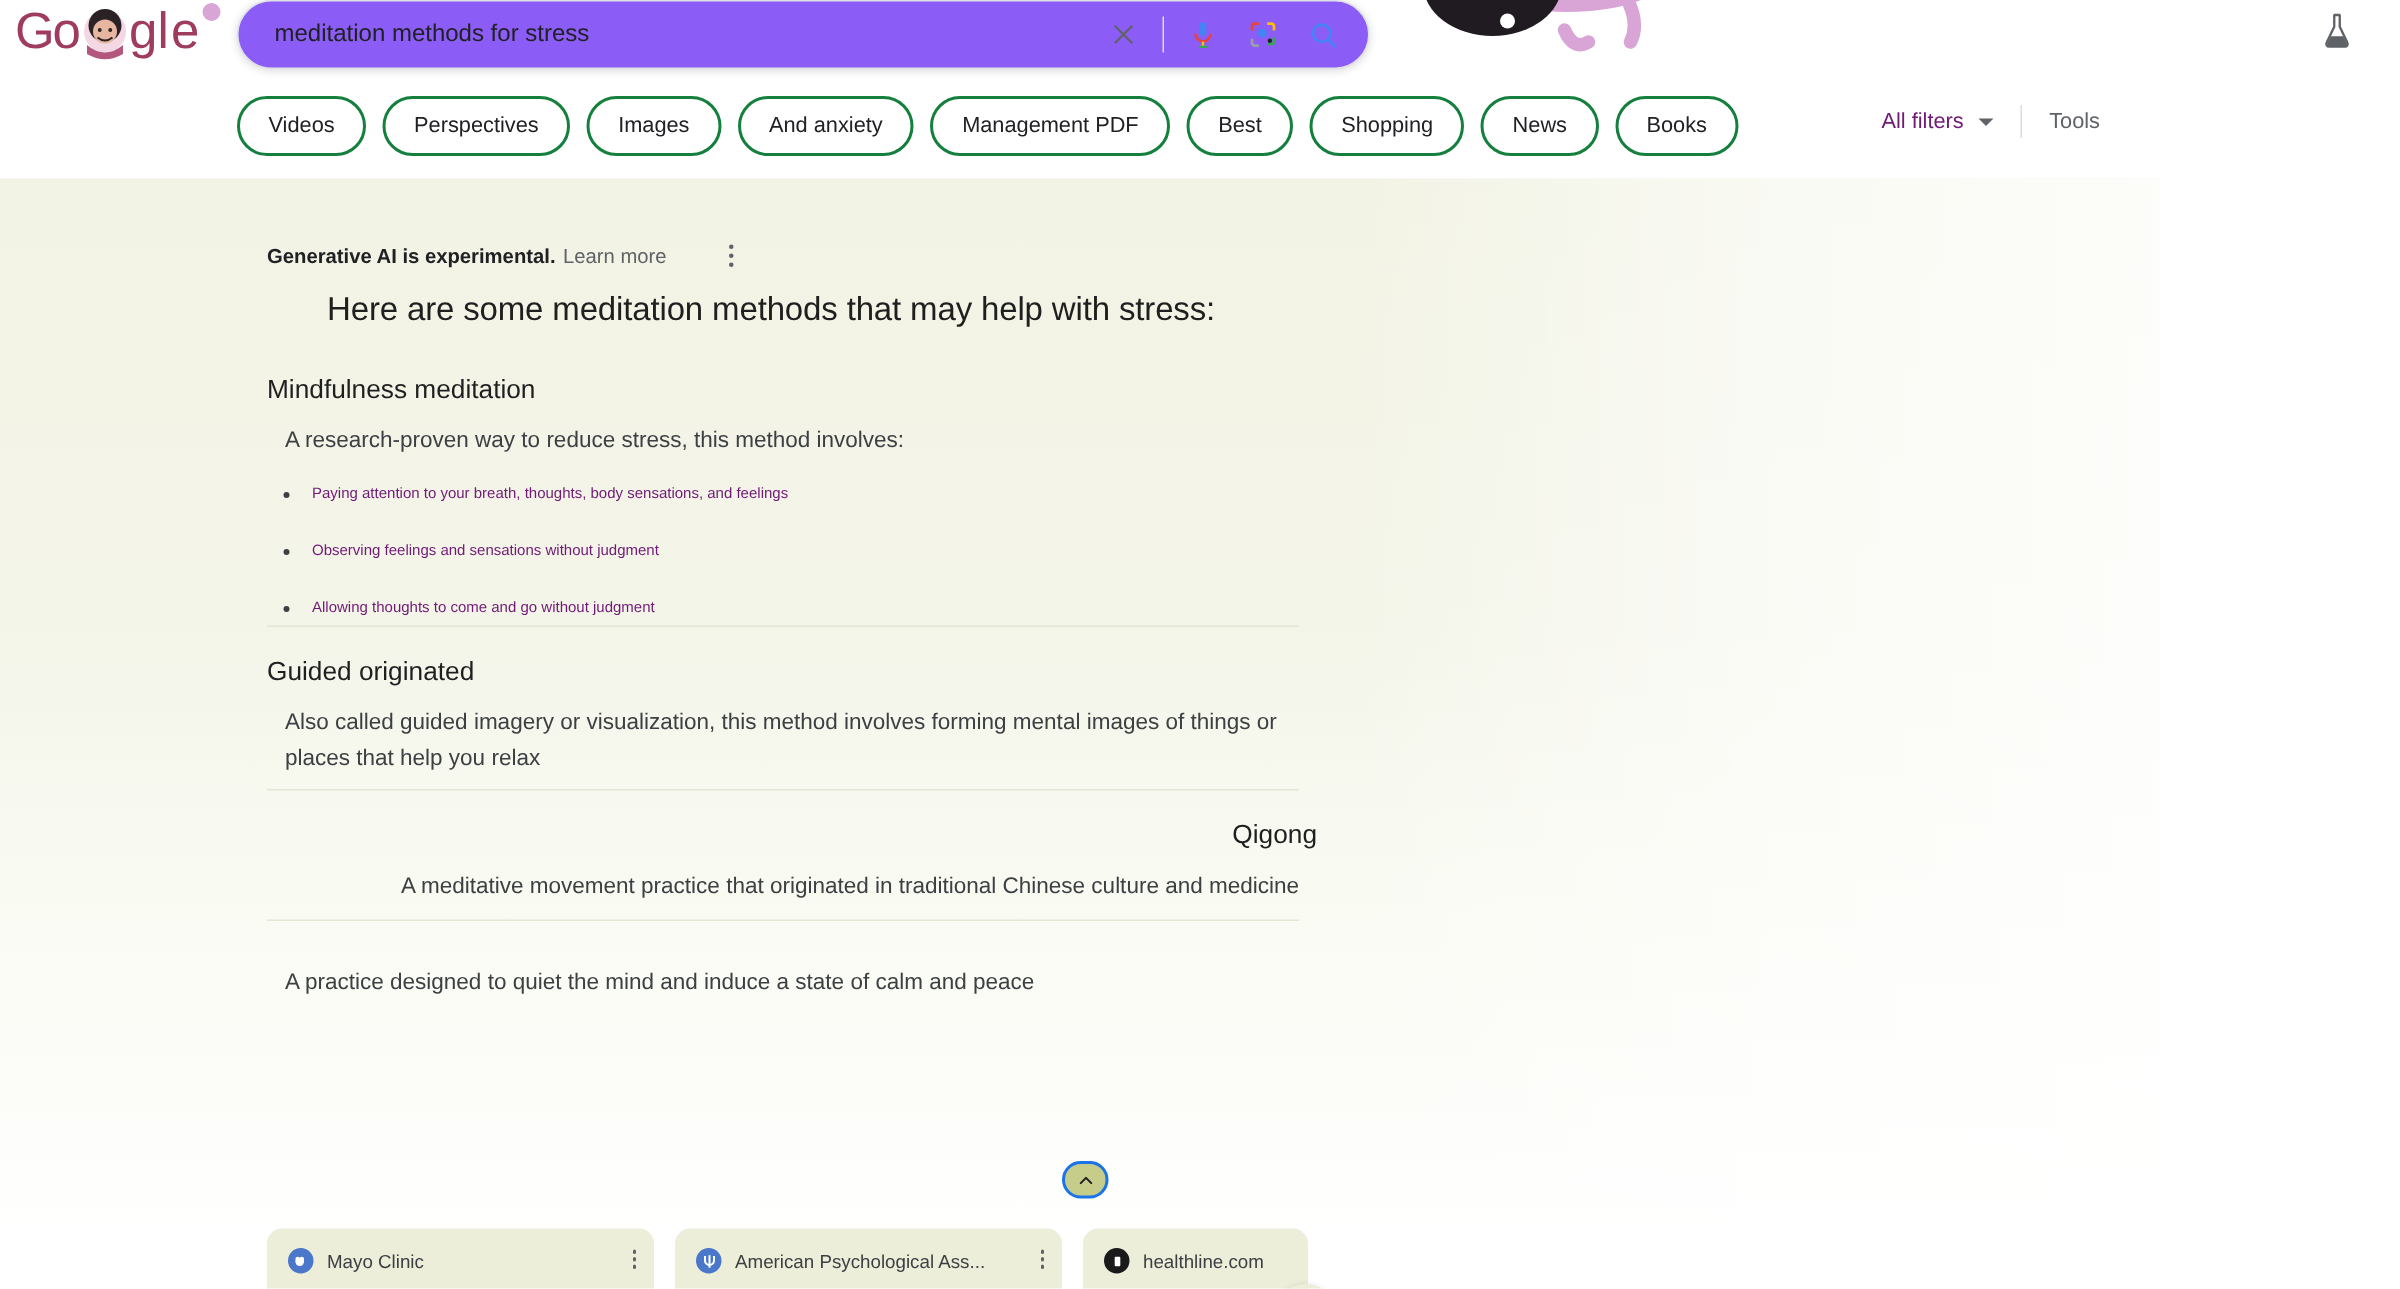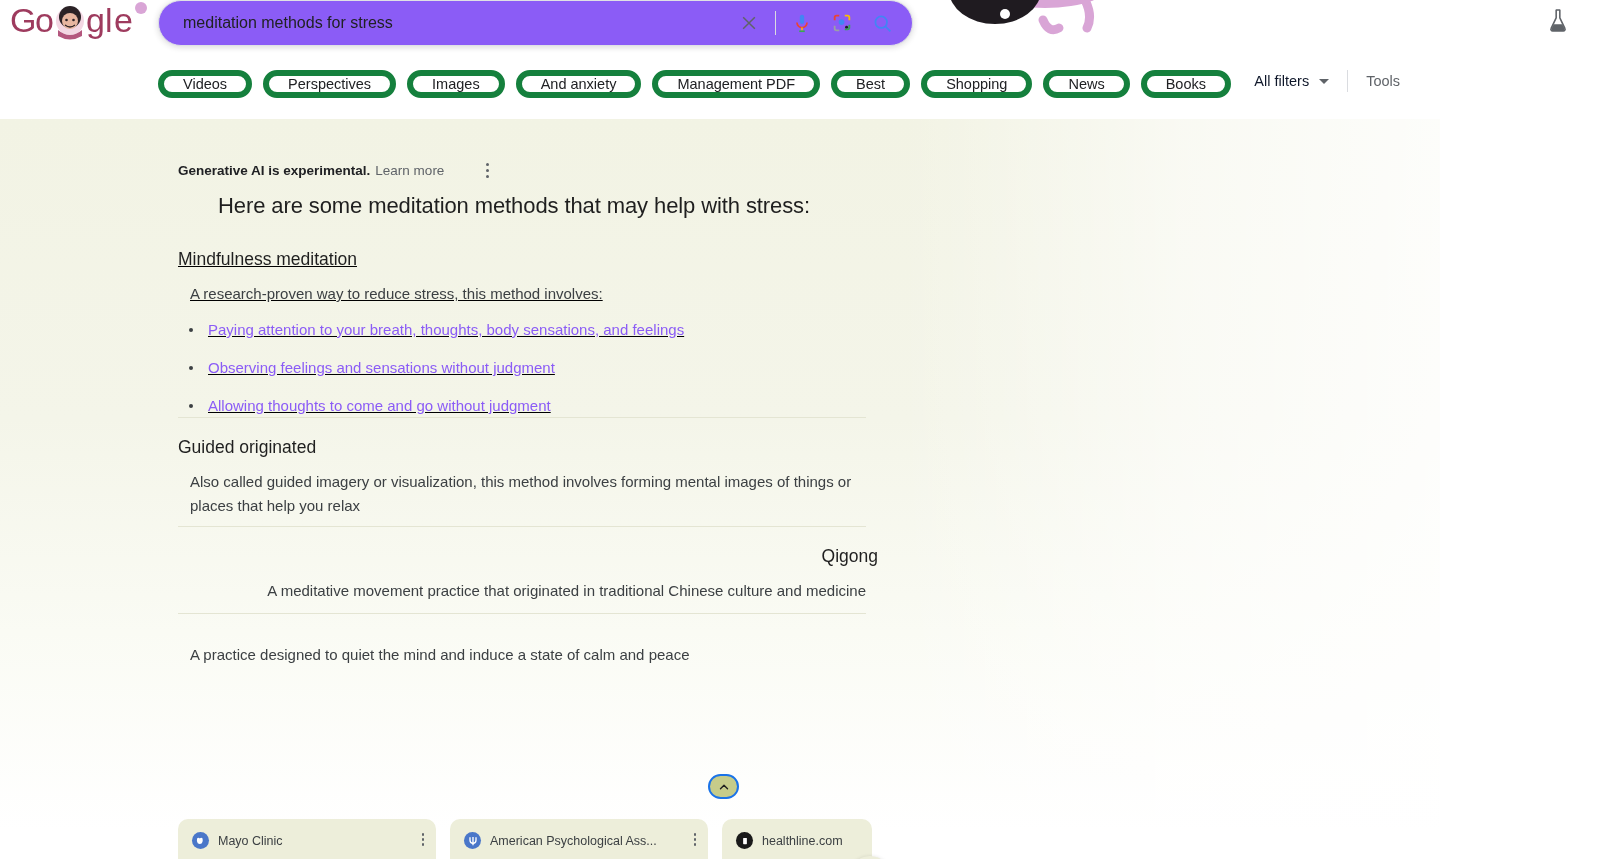--- a/index.html
+++ b/index.html
@@ -51,28 +51,28 @@
   }
 
   
   .chiprow {
     position: relative; height: 60px;
     padding-left: 158px; padding-top: 11px;
     display: flex; align-items: center;
     background: #fff; z-index: 5;
   }
   .chip {
-    height: 28px; padding: 0 19px;
-    border: 6px solid #15803d; border-radius: 20px;
+    height: 40px; padding: 0 19px;
+    border: 2px solid #15803d; border-radius: 20px;
     display: flex; align-items: center; justify-content: center;
     font-size: 14.5px; color: #202124; background:#fff;
     margin-right: 11px; cursor: pointer; white-space: nowrap;
   }
   .filters-right { position: absolute; right: 200px; top: 22px; display:flex; align-items:center; gap: 0; }
-  .allfilters { font-size: 14.5px; color: #0f172a; display:flex; align-items:center; cursor:pointer; }
+  .allfilters { font-size: 14.5px; color: #701a75; display:flex; align-items:center; cursor:pointer; }
   .caret { margin-left: 10px; width:0;height:0;border-left:5px solid transparent;border-right:5px solid transparent;border-top:5px solid #5f6368; }
   .vdiv { width:1px; height:22px; background:#dadce0; margin: 0 18px; }
   .toolsbtn { font-size: 14.5px; color:#5f6368; cursor:pointer; }
 
   
   .ai-panel {
     position: absolute; left: 0; top: 119px;
     width: 1440px; height: 712px;
     background:
       linear-gradient(to bottom, #f2f3e4 0%, #f4f5e9 42%, #fafbf4 72%, #ffffff 100%);
@@ -104,21 +104,21 @@
     margin-left: 40px;
   }
 
   .section { position:absolute; left: 178px; width: 700px; }
   .sec-h {
     font-size: 17.5px; color: #1f1f1f; font-weight: 400; margin: 0 0 7px 0;
   }
   .sec-p { font-size: 15px; color: #3c4043; line-height: 24px; margin: 12px; max-width: 690px; }
   .sec-ul { margin: 13px 0 0 0; padding: 0; list-style: none; }
   .sec-ul li {
-    font-size: 15px; color: #8b5cf6; line-height: 22px;
+    font-size: 10px; color: #701a75; line-height: 22px;
     position: relative; padding-left: 30px; margin-bottom: 16px;
   }
   .sec-ul li::before {
     content: ""; position:absolute; left: 11px; top: 9px;
     width: 4px; height: 4px; border-radius: 50%; background:#3c4043;
   }
   .divider { position:absolute; left: 178px; width: 688px; height: 1px; background: #e4e5d3; }
 
   
   .collapse-btn {
@@ -270,21 +270,21 @@
       <span class="learn">Learn more</span>
       <span class="kebab">
           <i></i>
           <i></i>
           <i></i>
         </span>
     </div>
 
     <div class="ai-title">Here are some meditation methods that may help with stress:</div>
 
-    <div class="section" style="top: 130px; text-decoration: underline;">
+    <div class="section" style="top: 130px;">
       <div class="sec-h">Mindfulness meditation</div>
       <p class="sec-p">A research-proven way to reduce stress, this method involves:</p>
       <ul class="sec-ul">
         <li>Paying attention to your breath, thoughts, body sensations, and feelings</li>
         <li>Observing feelings and sensations without judgment</li>
         <li>Allowing thoughts to come and go without judgment</li>
       </ul>
     </div>
 
     <div class="divider" style="top: 298px;"></div>

